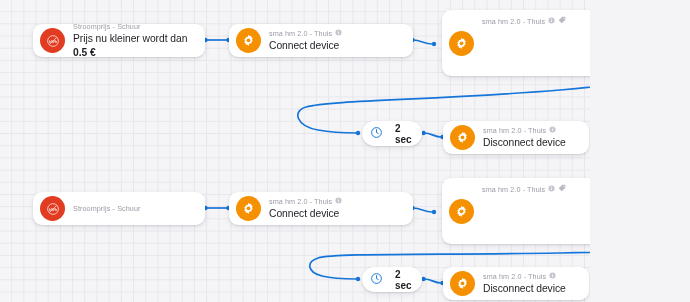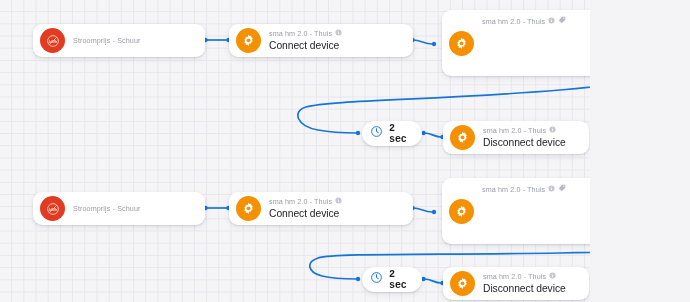--- a/index.html
+++ b/index.html
@@ -101,23 +101,22 @@
   
   .timer-node {
     position: absolute;
     height: 25px;
     background: #ffffff;
     border-radius: 13px;
     box-shadow: 0 1px 2px rgba(20,24,40,.13), 0 2px 7px rgba(20,24,40,.07);
     display: flex;
     align-items: center;
     padding: 0 11px 0 8px;
-    gap: 6px;
+    gap: 12px;
     box-sizing: border-box;
-    font-family: Liberation Mono, monospace;
   }
   .timer-label {
     font-size: 10px;
     font-weight: 700;
     color: #1d1d24;
     letter-spacing: -.1px;
   }
 </style>
 </head>
 <body>
@@ -168,20 +167,21 @@
       <svg width="14" height="14" viewBox="0 0 24 24" aria-hidden="true">
         <circle cx="12" cy="12" r="9.2" fill="none" stroke="#ffd3c8" stroke-width="1.5"></circle>
         <text x="12" y="15.5" font-size="7" fill="#ffd3c8" text-anchor="middle" font-family="Liberation Sans, sans-serif" font-weight="700">kWh</text>
         <line x1="5.5" y1="18.5" x2="18.5" y2="5.5" stroke="#ffd3c8" stroke-width="1.6"></line>
       </svg>
     </div>
     <div class="node-body">
       <div class="node-sub">
         <span>Stroomprijs - Schuur</span>
       </div>
+      <div class="node-title">Prijs nu kleiner wordt dan <b>0.5 €</b></div>
     </div>
   </div>
 
   <div class="node" style="left:229px; top:24px; width:184px; height:33px;">
     <div class="node-icon icon-device">
       <svg width="15" height="15" viewBox="0 0 24 24" aria-hidden="true">
         <path fill="#ffffff" d="M12 2.6l1.6 2.1 2.6-.5.5 2.6 2.2 1.5-1.4 2.3 1.4 2.3-2.2 1.5-.5 2.6-2.6-.5L12 20.6l-1.6-2.1-2.6.5-.5-2.6-2.2-1.5L6.5 12.6 5.1 10.3l2.2-1.5.5-2.6 2.6.5z"></path>
         <circle cx="12" cy="11.6" r="3" fill="#f59100"></circle>
       </svg>
     </div>

